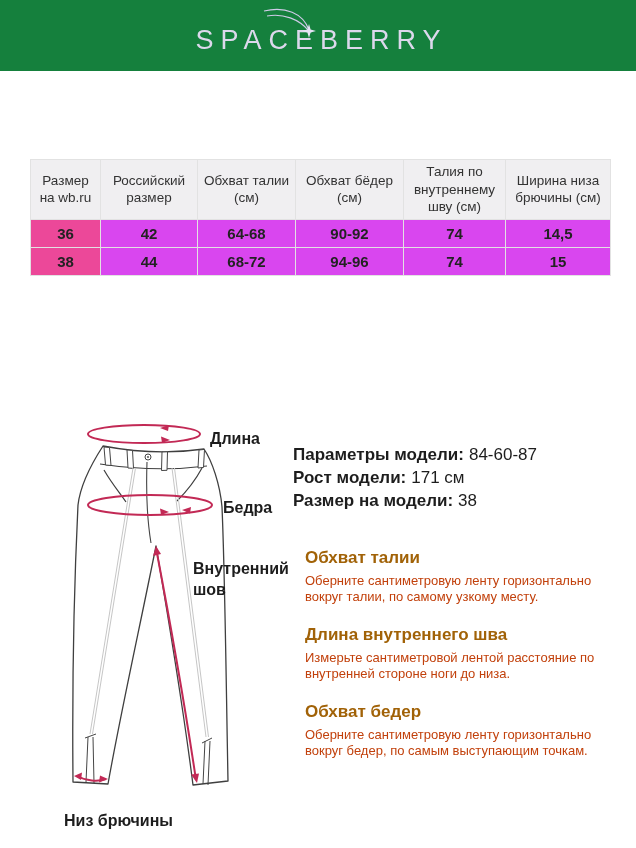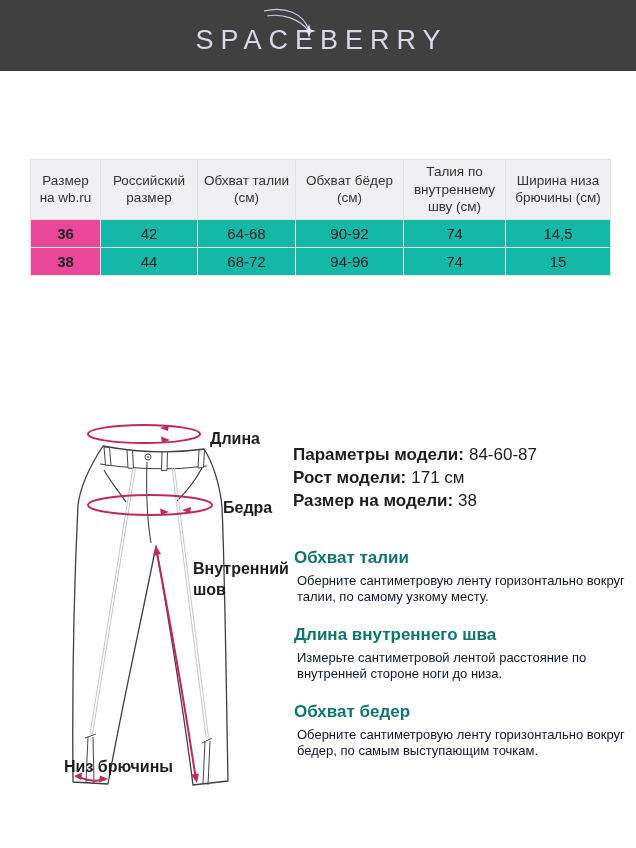--- a/index.html
+++ b/index.html
@@ -7,64 +7,64 @@
   body {
     position:relative;
     background:#ffffff;
     font-family:"Liberation Sans", sans-serif;
     overflow:hidden;
   }
 
   
   .brand-header {
     position:absolute; left:0; top:0; width:636px; height:71px;
-    background:#404040;
+    background:#15803d;
     display:flex; align-items:center; justify-content:center;
   }
   .logo-wrap { position:relative; height:100%; width:100%; display:flex; align-items:center; justify-content:center; }
   .logo-text {
     color:#dcd8ec; font-size:27px; letter-spacing:7px; font-weight:400;
     padding-left:7px; padding-top:10px;
   }
   .comet { position:absolute; left:254px; top:4px; }
 
   
   .size-table {
     position:absolute; left:30px; top:159px; width:580px;
     border-collapse:collapse; table-layout:fixed;
   }
   .size-table th {
     background:#f0eff1; border:1px solid #e2e2e2;
     font-size:13.5px; font-weight:400; color:#333333; line-height:17.5px;
     text-align:center; vertical-align:middle; height:59px; padding:3px 2px;
   }
   .size-table td {
-    border:1px solid #e2e2e2; background:#14b8a6;
+    border:1px solid #e2e2e2; background:#d946ef;
     font-size:15px; color:#222222; text-align:center; vertical-align:middle;
-    height:28px; padding:0 3px;
+    height:28px; padding:0 3px;font-weight:bold;
   }
   .size-table td.col-first { font-weight:700; background:#ec4899; }
 
   
   .pants-svg { position:absolute; left:50px; top:416px; }
   .diagram-label {
     position:absolute; font-size:16px; font-weight:600; color:#1d1d1d; line-height:21px;
   }
   #lbl-waist  { left:210px; top:428px; }
   #lbl-hips   { left:223px; top:497px; }
   #lbl-inseam { left:193px; top:558px; width:104px; }
-  #lbl-hem    { left:64px;  top:756px; }
+  #lbl-hem    { left:64px;  top:810px; }
 
   
   .right-col { position:absolute; left:293px; top:446px; width:339px; }
   .model-info { margin-bottom:38px; }
   .mi-row { font-size:17px; color:#1d1d1d; line-height:18px; margin-bottom:5px; }
   .mi-row b { font-weight:700; margin-right:5px; }
-  .guide-section h3 { font-size:17px; line-height:20px; margin:0 1px 5px; font-weight:700; color:#0f766e; }
-  .guide-section p  { font-size:13px; line-height:15.5px; margin:0 4px 21px; color:#0f172a; }
+  .guide-section h3 { font-size:17px; line-height:20px; margin:0 12px 5px; font-weight:700; color:#a16207; }
+  .guide-section p  { font-size:13px; line-height:15.5px; margin:0 12px 21px; color:#c2410c; }
 </style>
 </head>
 <body>
 
 <div class="brand-header">
   <div class="logo-wrap">
     <span class="logo-text">SPACEBERRY</span>
     <svg class="comet" width="66" height="36" viewBox="0 0 66 36">
       <path d="M55,26 C49,9 31,2 10,7" fill="none" stroke="#cfcbe8" stroke-width="1.1"></path>
       <path d="M55,27 C45,15 29,9 13,12" fill="none" stroke="#cfcbe8" stroke-width="1.1"></path>

